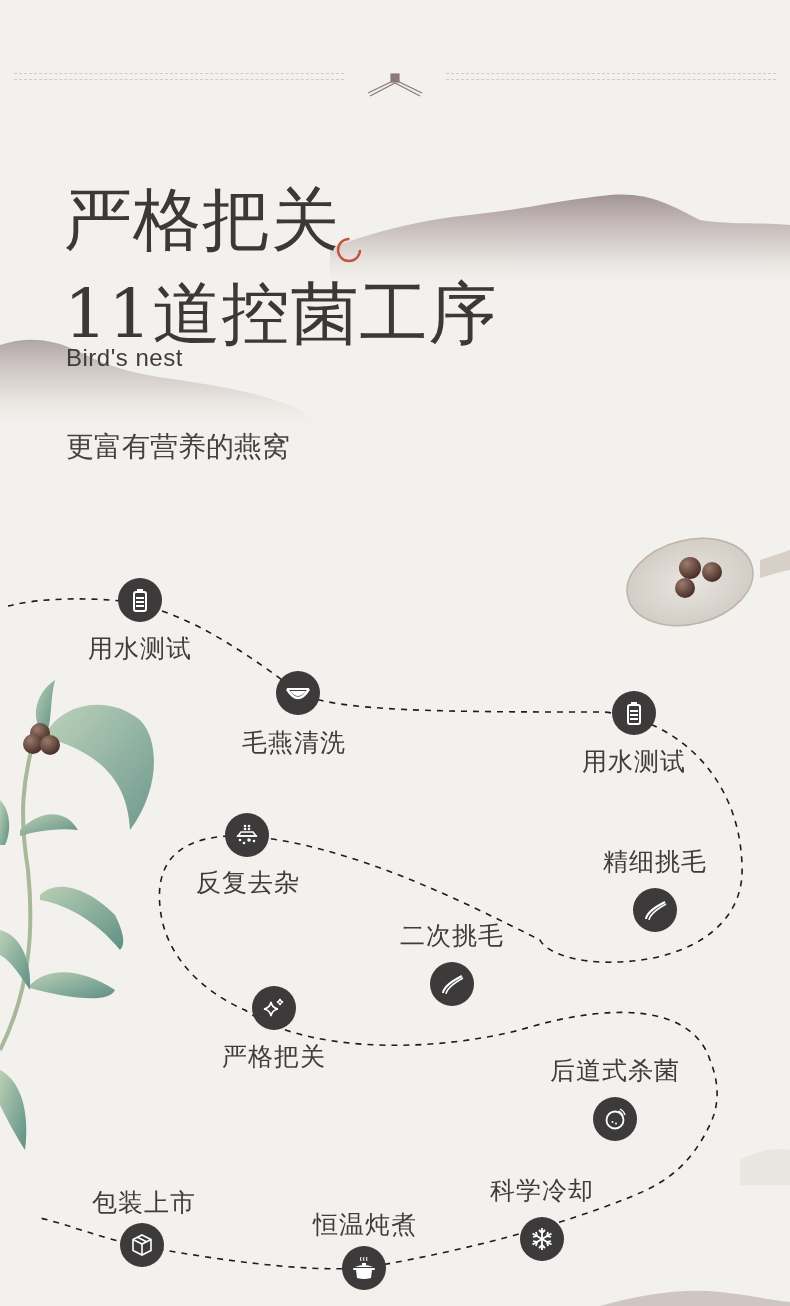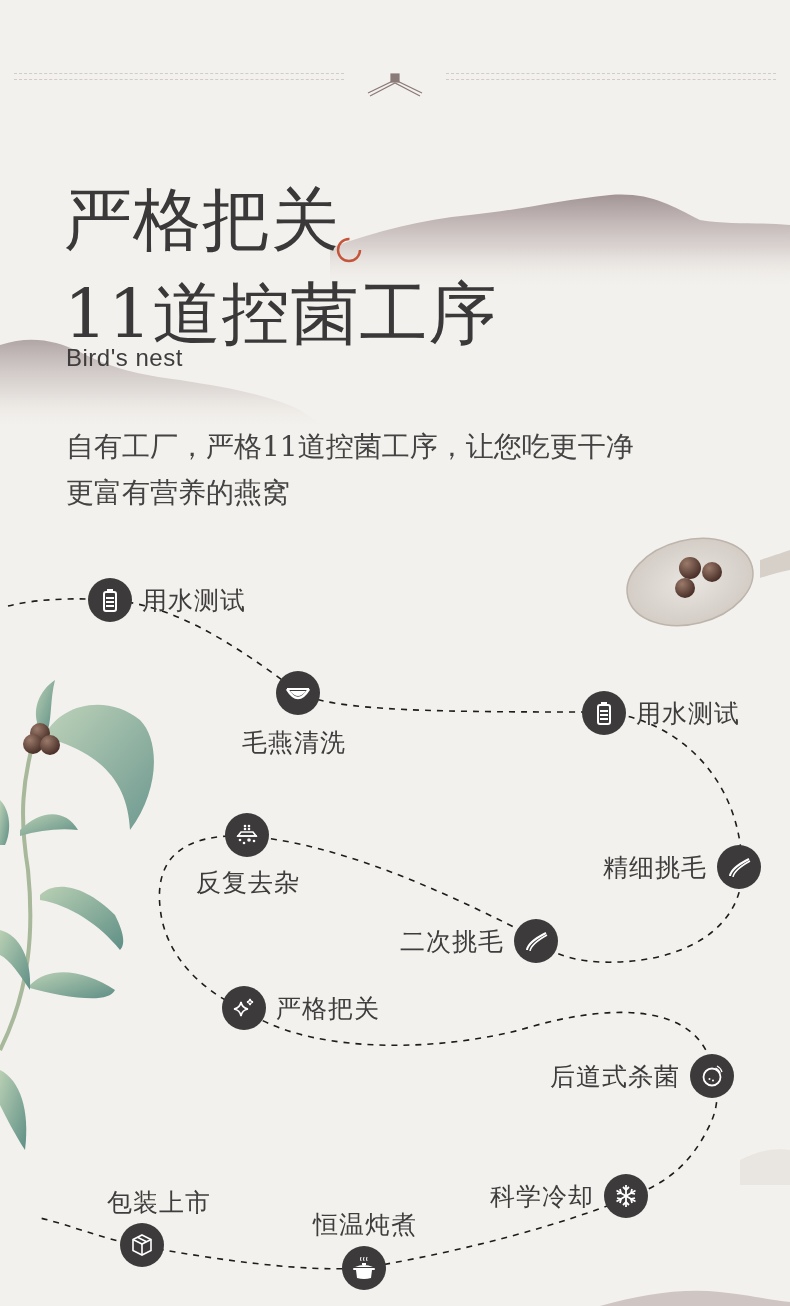--- a/index.html
+++ b/index.html
@@ -34,21 +34,21 @@
   .subtitle-en {
     position: absolute; left: 66px; top: 344px; font-size: 24px;
     font-family: "Liberation Sans", sans-serif; color: #3e3c3c; letter-spacing: 0.5px;
   }
   .desc {
     position: absolute; left: 66px; top: 424px; width: 680px;
     font-size: 28px; line-height: 46px; color: #444242;
   }
 
   .step {
-    position: absolute; display: flex; align-items: center; gap: 10px;
+    position: absolute; display: flex; align-items: center; gap: 10px; flex-direction: column;
   }
   .step .label {
     font-size: 25px; color: #3e3c3c; white-space: nowrap; letter-spacing: 1px;
   }
   .icon-circle {
     width: 44px; height: 44px; border-radius: 50%; background: #3c3a3a;
     display: flex; align-items: center; justify-content: center; flex: 0 0 44px;
   }
   .icon-circle svg { width: 28px; height: 28px; }
   .abs { position: absolute; }
@@ -145,21 +145,20 @@
   <div class="header-rule l"></div>
   <div class="header-rule r"></div>
   <div class="header-rule l2"></div>
   <div class="header-rule r2"></div>
 
   <div class="title-line l1">严格把关</div>
   <div class="title-line l2">11道控菌工序</div>
   <div class="subtitle-en">Bird's nest</div>
 
   <div class="desc">
-    <div>自有工厂，严格11道控菌工序，让您吃更干净</div>
     <div>更富有营养的燕窝</div>
   </div>
 
   <div class="step" style="left:88px; top:578px;">
     <div class="icon-circle">
       <svg viewBox="0 0 28 28">
           <rect x="11" y="3" width="6" height="3" fill="#fff"></rect>
           <rect x="8" y="6" width="12" height="19" rx="2" fill="none" stroke="#fff" stroke-width="2"></rect>
           <line x1="10" y1="12" x2="18" y2="12" stroke="#fff" stroke-width="2"></line>
           <line x1="10" y1="16" x2="18" y2="16" stroke="#fff" stroke-width="2"></line>
@@ -279,21 +278,21 @@
           <path d="M14 3 Q13 5 14 7" stroke="#fff" stroke-width="1" fill="none"></path>
           <path d="M17 3 Q16 5 17 7" stroke="#fff" stroke-width="1" fill="none"></path>
           <rect x="12" y="9" width="4" height="2"></rect>
           <path d="M5 13 Q14 9 23 13 Z"></path>
           <rect x="3" y="14" width="22" height="2" rx="1"></rect>
           <path d="M6 16 L22 16 L21 24 Q14 26 7 24 Z"></path>
         </svg>
     </div>
   </div>
 
-  <div class="abs-label" style="left:92px; top:1186px;margin-left:15px;">包装上市</div>
+  <div class="abs-label" style="left:92px; top:1186px;">包装上市</div>
   <div class="abs" style="left:120px; top:1223px;">
     <div class="icon-circle">
       <svg viewBox="0 0 28 28" fill="none" stroke="#fff" stroke-width="1.6">
           <path d="M14 4 L23 8.5 L23 19.5 L14 24 L5 19.5 L5 8.5 Z"></path>
           <path d="M5 8.5 L14 13 L23 8.5"></path>
           <line x1="14" y1="13" x2="14" y2="24"></line>
           <path d="M9.5 6.2 L18.5 10.7"></path>
         </svg>
     </div>
   </div>

